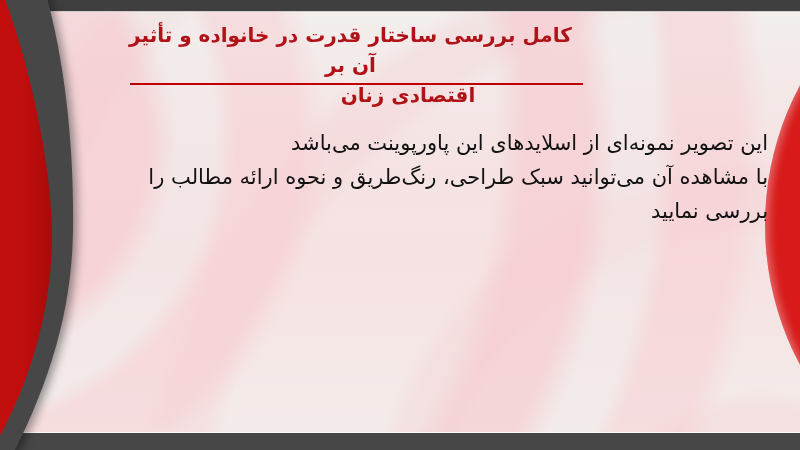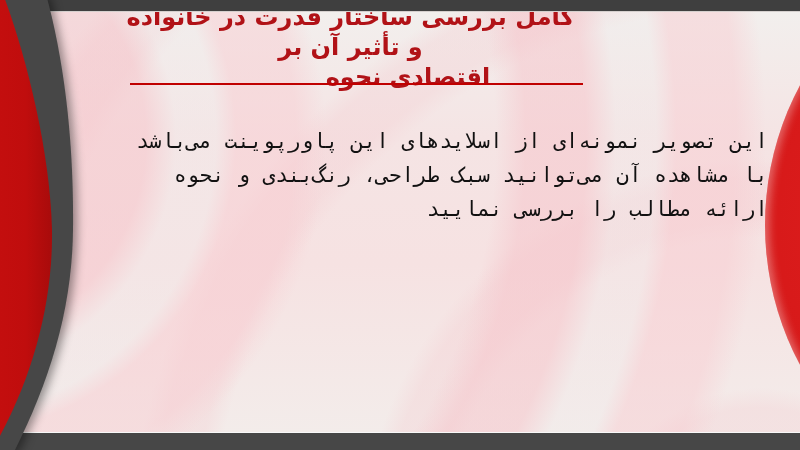--- a/index.html
+++ b/index.html
@@ -49,55 +49,55 @@
     position:absolute;left:0;top:433px;width:800px;height:17px;
     background:#474747;z-index:3;
   }
   
   .left-accent{
     position:absolute;left:0;top:0;width:160px;height:450px;z-index:4;
     pointer-events:none;
   }
   
   .title-block{
-    position:absolute;left:118px;top:2px;width:465px;z-index:2;
+    position:absolute;left:118px;top:20px;width:465px;z-index:2;
     direction:rtl;text-align:center;
-    font-size:24px;font-weight:bold;line-height:30px;
+    font-size:20px;font-weight:bold;line-height:30px;
     color:#b11217;
   }
   .title-line3{padding-left:115px;}
   .title-rule{
     position:absolute;left:130px;top:83px;width:453px;height:2px;
     background:#c00000;z-index:2;
   }
   
   .body-block{
     position:absolute;right:32px;top:126px;width:640px;z-index:2;
     direction:rtl;text-align:right;
-    font-size:21px;line-height:34px;color:#111;font-family:Liberation Mono, monospace;
+    font-size:21px;line-height:34px;color:#111;
   }
 </style>
 </head>
 <body>
 
 <div class="panel">
   <div class="swirl"></div>
 
   <div class="circle-right"></div>
 </div>
 
 <div class="title-block">
   <div>کامل بررسی ساختار قدرت در خانواده و تأثیر آن بر</div>
-  <div class="title-line3">اقتصادی نحوه</div>
+  <div class="title-line3">اقتصادی زنان</div>
 </div>
 <div class="title-rule"></div>
 
 <div class="body-block">
   <div>این تصویر نمونه‌ای از اسلایدهای این پاورپوینت می‌باشد</div>
-  <div>با مشاهده آن می‌توانید سبک طراحی، رنگ‌بندی و نحوه ارائه مطالب را بررسی نمایید</div>
+  <div>با مشاهده آن می‌توانید سبک طراحی، رنگ‌طریق و نحوه ارائه مطالب را بررسی نمایید</div>
 </div>
 
 <div class="bar-top"></div>
 <div class="bar-bottom"></div>
 
 <svg class="left-accent" viewBox="0 0 160 450" width="160" height="450">
   <defs>
     <linearGradient id="redgrad" x1="0" y1="0" x2="1" y2="0">
       <stop offset="0" stop-color="#ce1212"></stop>
       <stop offset="0.8" stop-color="#c00d0d"></stop>

